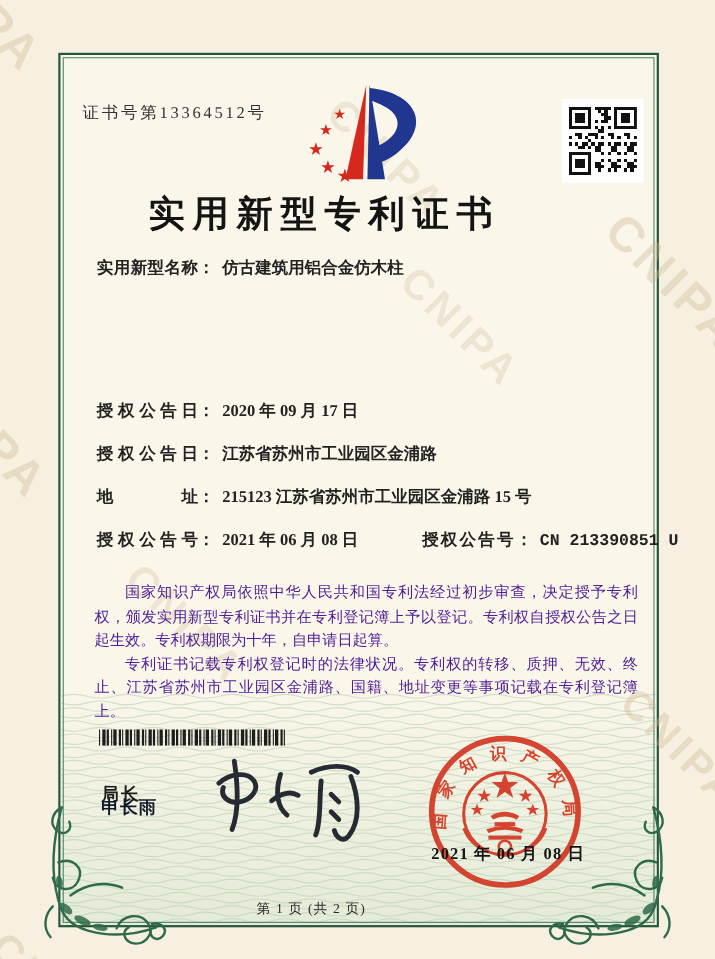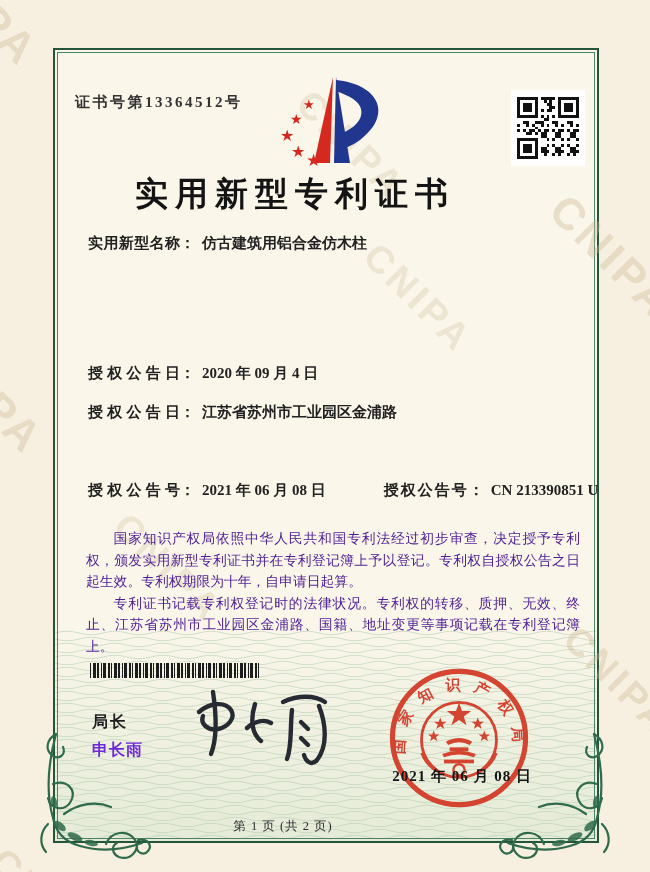--- a/index.html
+++ b/index.html
@@ -24,37 +24,37 @@
   .frame{position:absolute;left:53px;top:48px;width:546px;height:795px;
          background:#fbf6ea;border:2.5px solid #24543a;box-sizing:border-box;z-index:0;overflow:hidden;}
   .frame-inner{position:absolute;inset:2px;border:1px solid #4d8468;pointer-events:none;}
   .wave-tint{position:absolute;left:0;right:0;bottom:0;height:215px;
              background:linear-gradient(rgba(218,230,208,0),rgba(210,226,200,.55));}
   #waves{position:absolute;left:0;bottom:0;}
 
   .content{position:absolute;inset:0;z-index:2;}
   .abs{position:absolute;}
 
-  .cert-no{left:75px;top:93px;font-size:15px;font-weight:700;letter-spacing:2.5px;color:#333;text-align:right;}
+  .cert-no{left:75px;top:93px;font-size:15px;font-weight:400;letter-spacing:2.5px;color:#333;text-align:right;}
   .title{left:53px;top:172px;width:484px;text-align:center;font-size:33px;font-weight:700;
          letter-spacing:7px;color:#141414;}
 
   .frow{left:88px;font-size:15px;font-weight:600;color:#222;white-space:nowrap;}
   .flabel{display:inline-block;width:92px;text-align:justify;text-align-last:justify;vertical-align:top;}
   .fcolon{margin-right:7px;}
-  .grant2{margin-left:58px;}
+  .grant2{margin-left:58px;font-family:Liberation Mono, monospace;}
   .grant2 .glabel{letter-spacing:2px;}
 
   .paras{left:86px;top:528px;width:494px;color:#4c1d95;}
   .paras p{margin:0;font-size:13.8px;line-height:21.5px;text-align:justify;text-indent:2em;font-weight:500;}
 
   .director-title{left:92px;top:712px;font-family:"Liberation Sans","DejaVu Sans",sans-serif;
                   font-size:16px;font-weight:700;color:#1e1e1e;letter-spacing:2px;}
-  .director-name{left:92px;top:740px;font-family:"Liberation Sans","DejaVu Sans",sans-serif;
-                 font-size:16px;font-weight:700;color:#6d28d9;letter-spacing:1px;}
+  .director-name{left:92px;top:724px;font-family:"Liberation Sans","DejaVu Sans",sans-serif;
+                 font-size:16px;font-weight:700;color:#0f172a;letter-spacing:1px;}
 
   .seal-date{left:362px;top:767px;width:200px;text-align:center;font-size:15px;font-weight:600;
              color:#151515;letter-spacing:1px;z-index:5;}
   .footer{left:53px;top:818px;width:460px;text-align:center;font-size:12.5px;color:#2c2c2c;letter-spacing:1px;}
 
   .qr-panel{left:511px;top:90px;width:74px;height:76px;background:#fff;display:flex;
             align-items:center;justify-content:center;}
   .logo-star{position:absolute;color:#d5281e;line-height:1;font-family:"DejaVu Sans",sans-serif;}
   svg{display:block;}
 </style>
@@ -277,24 +277,27 @@
           <rect x="2" y="16" width="3" height="3" fill="#111"></rect>
         </svg>
     </div>
 
     <div class="abs title">实用新型专利证书</div>
 
     <div class="abs frow" style="top:234px">
       <span class="flabel">实用新型名称</span><span class="fcolon">：</span><span>仿古建筑用铝合金仿木柱</span>
     </div>
     <div class="abs frow" style="top:364px">
-      <span class="flabel">授权公告日</span><span class="fcolon">：</span><span>2020 年 09 月 4 日</span>
+      <span class="flabel">授权公告日</span><span class="fcolon">：</span><span>2020 年 09 月 17 日</span>
     </div>
     <div class="abs frow" style="top:403px">
       <span class="flabel">授权公告日</span><span class="fcolon">：</span><span>江苏省苏州市工业园区金浦路</span>
+    </div>
+    <div class="abs frow" style="top:442px">
+      <span class="flabel">地址</span><span class="fcolon">：</span><span>215123 江苏省苏州市工业园区金浦路 15 号</span>
     </div>
     <div class="abs frow" style="top:481px">
       <span class="flabel">授权公告号</span><span class="fcolon">：</span><span>2021 年 06 月 08 日</span><span class="grant2"><span class="glabel">授权公告号</span><span class="fcolon">：</span><span>CN 213390851 U</span></span>
     </div>
 
     <div class="abs paras">
       <p>国家知识产权局依照中华人民共和国专利法经过初步审查，决定授予专利权，颁发实用新型专利证书并在专利登记簿上予以登记。专利权自授权公告之日起生效。专利权期限为十年，自申请日起算。</p>
       <p>专利证书记载专利权登记时的法律状况。专利权的转移、质押、无效、终止、江苏省苏州市工业园区金浦路、国籍、地址变更等事项记载在专利登记簿上。</p>
     </div>
 

